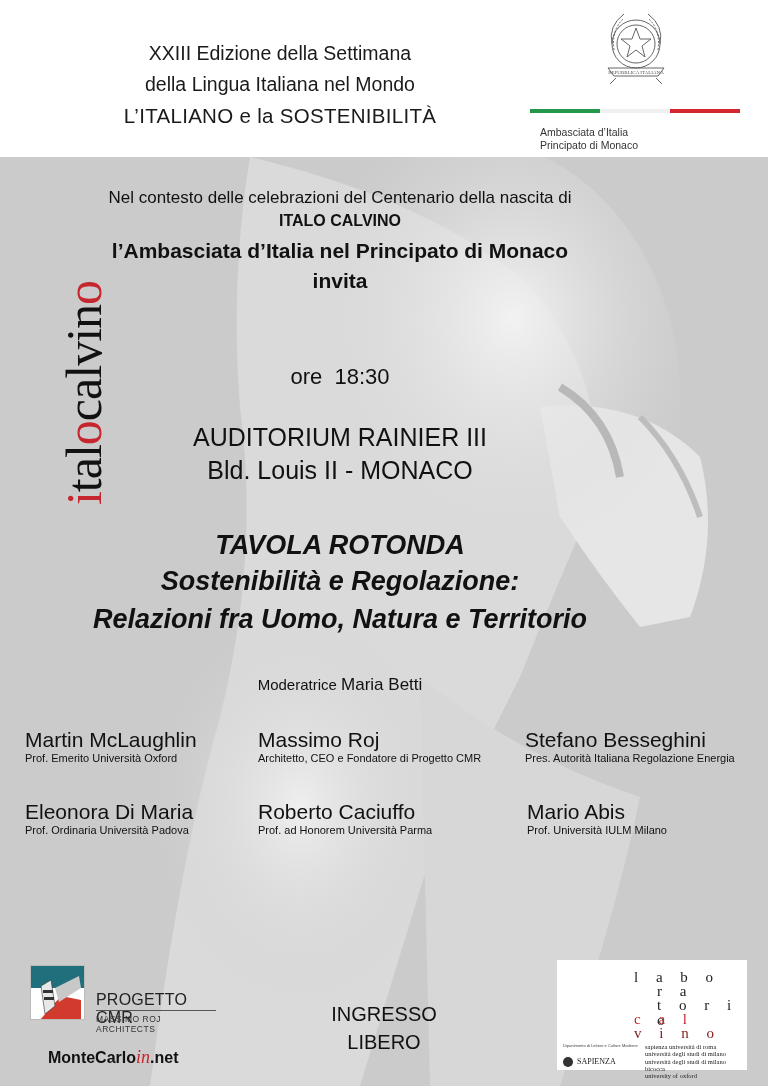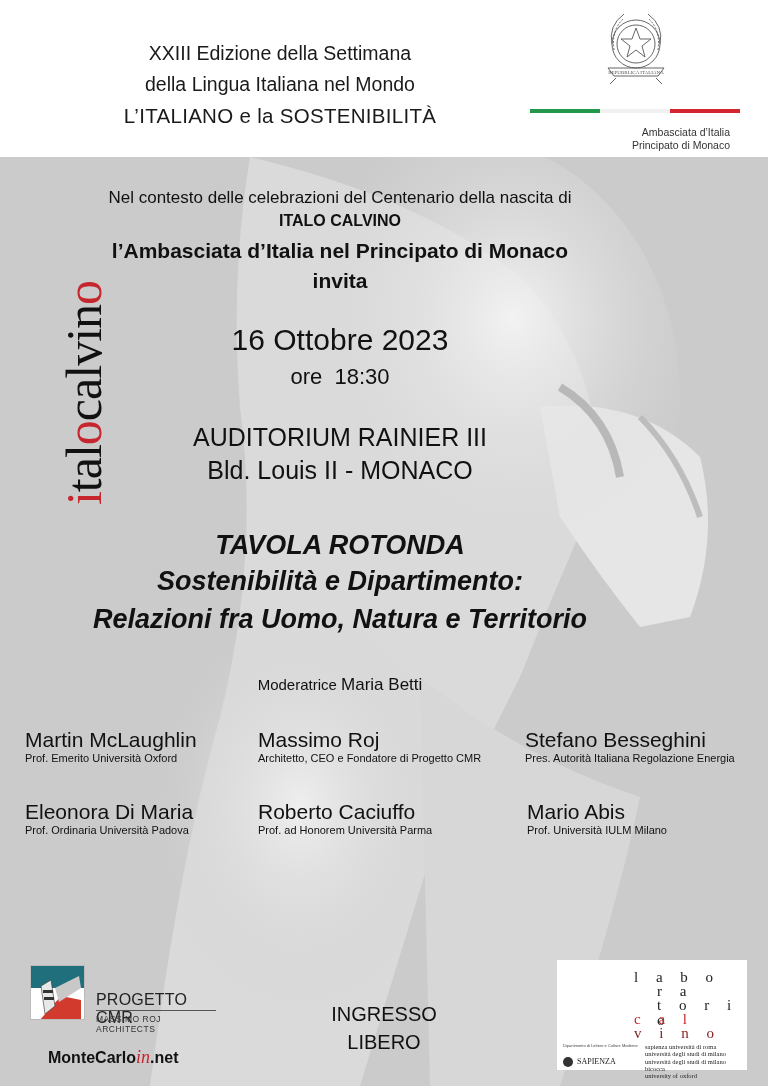--- a/index.html
+++ b/index.html
@@ -4,21 +4,21 @@
 <style>
   *{margin:0;padding:0;box-sizing:border-box;}
   html,body{width:768px;height:1086px;overflow:hidden;}
   body{font-family:"Liberation Sans",sans-serif;color:#111;background:#fff;position:relative;}
   .header{position:absolute;left:0;top:0;width:660px;height:157px;background:#fff;}
   .h-title{position:absolute;left:80px;top:38px;width:400px;text-align:center;font-size:19.5px;line-height:31px;color:#1a1a1a;}
   .h-title .l3{font-size:20.5px;letter-spacing:0.3px;}
   .emblem{position:absolute;left:598px;top:8px;width:76px;height:80px;}
   .flag{position:absolute;left:530px;top:109px;width:210px;height:4px;display:flex;}
   .flag span{flex:1;}
-  .emb-text{position:absolute;left:540px;top:126px;width:190px;text-align:right;font-size:10.5px;line-height:13px;color:#333;}
+  .emb-text{position:absolute;left:540px;top:126px;width:190px;text-align:left;font-size:10.5px;line-height:13px;color:#333;}
   .poster{position:absolute;left:0;top:157px;width:768px;height:929px;overflow:hidden;
     background:
       radial-gradient(ellipse 180px 300px at 700px 330px, rgba(255,255,255,0.0) 0%, rgba(255,255,255,0) 100%),
       linear-gradient(180deg,#c9c9c9 0%,#d6d6d6 100%);}
   .face{position:absolute;left:0;top:0;width:768px;height:929px;}
   .content{position:absolute;left:0;top:0;width:768px;height:929px;}
   .center{position:absolute;left:0;width:680px;text-align:center;}
   .ctx{top:31px;font-size:17px;color:#111;}
   .calv{top:55px;font-size:16px;font-weight:bold;}
   .amb{top:82px;font-size:21px;font-weight:bold;}
@@ -113,27 +113,26 @@
   <div class="content">
     <div class="logo-vert">
       <div class="txt"><span class="red">i</span><span>tal</span><span class="red">o</span><span>calvin</span><span class="red">o</span></div>
     </div>
 
     <div class="center ctx">Nel contesto delle celebrazioni del Centenario della nascita di</div>
     <div class="center calv">ITALO CALVINO</div>
     <div class="center amb">l’Ambasciata d’Italia nel Principato di Monaco</div>
     <div class="center invita">invita</div>
 
-    <div class="center date">16 Ottobre 2023</div>
     <div class="center time" style="white-space:pre;">ore  18:30</div>
     <div class="center aud">AUDITORIUM RAINIER III</div>
     <div class="center addr">Bld. Louis II - MONACO</div>
 
     <div class="center tav">TAVOLA ROTONDA</div>
-    <div class="center sub1">Sostenibilità e Dipartimento:</div>
+    <div class="center sub1">Sostenibilità e Regolazione:</div>
     <div class="center sub2">Relazioni fra Uomo, Natura e Territorio</div>
 
     <div class="center mod">
       <span>Moderatrice</span>
       <span class="mname">Maria Betti</span>
     </div>
 
     <div class="speaker" style="left:25px;top:571px;">
       <div class="sp-name">Martin McLaughlin</div>
       <div class="sp-role">Prof. Emerito Università Oxford</div>

